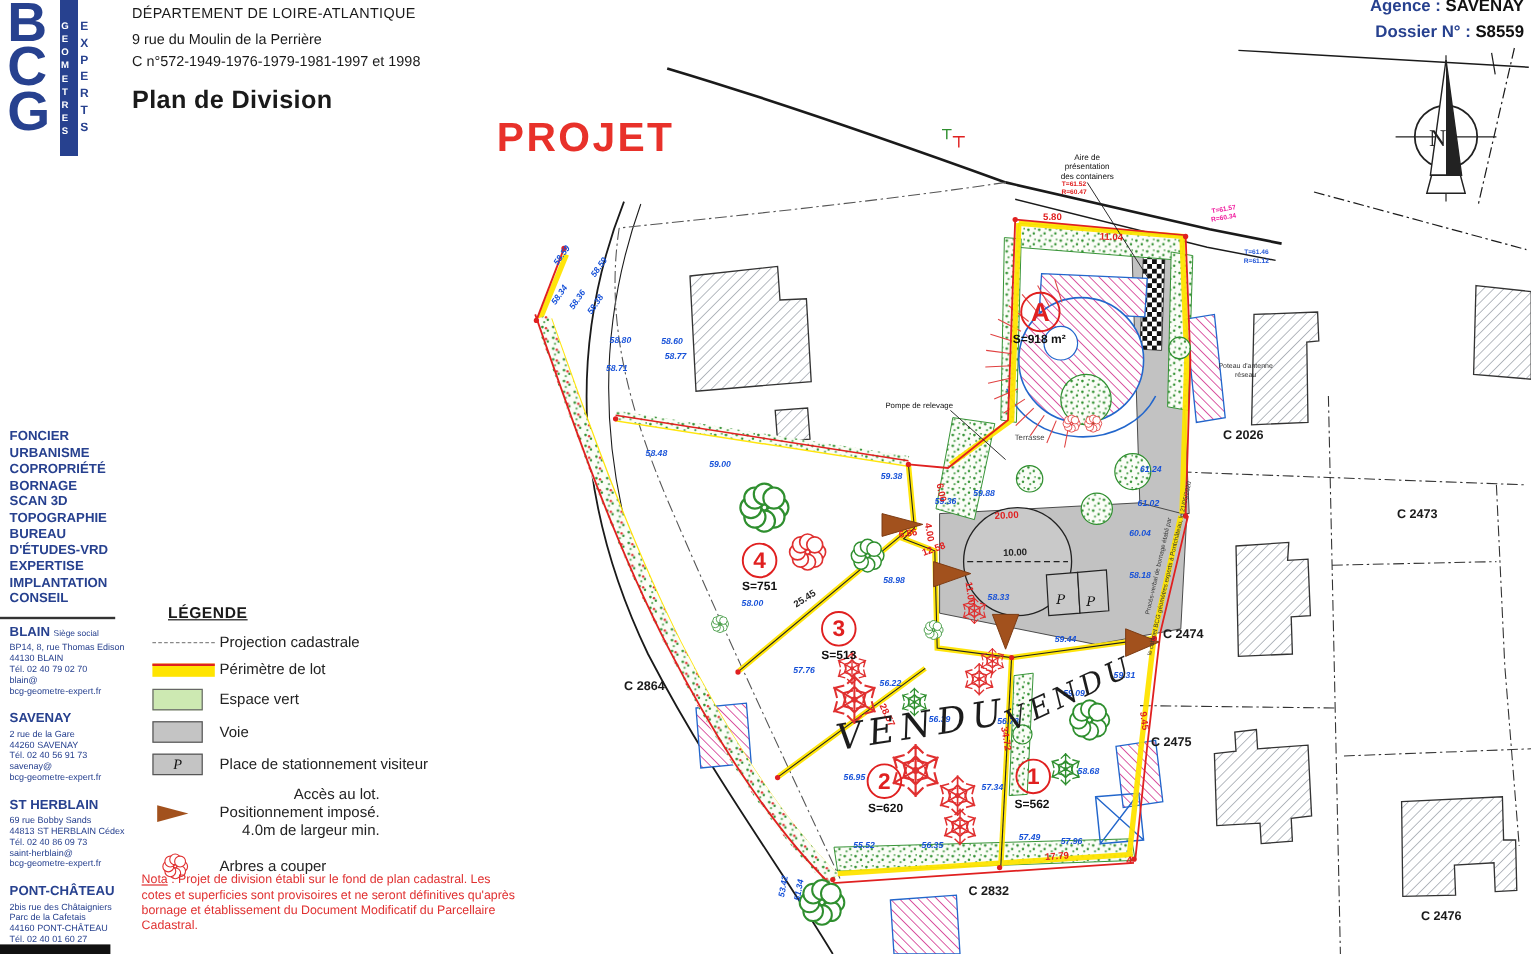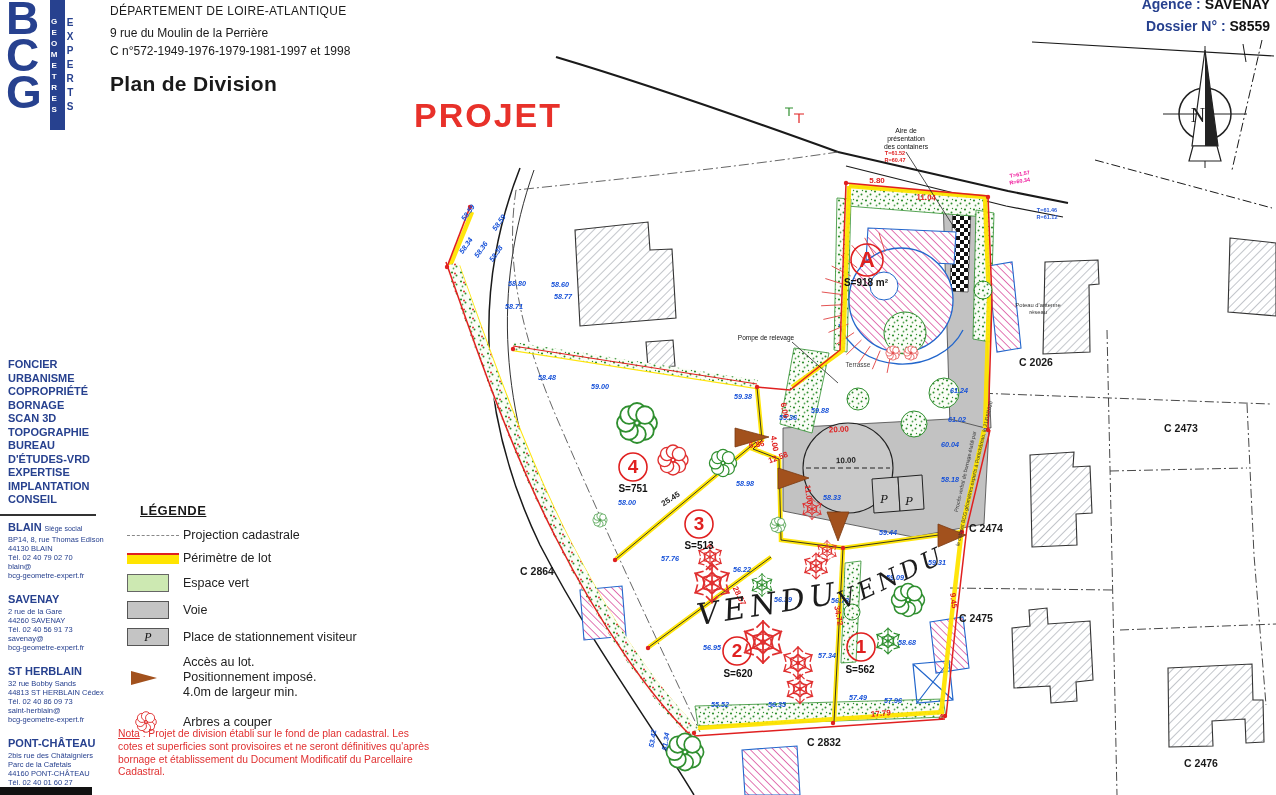--- a/index.html
+++ b/index.html
@@ -36,21 +36,21 @@
   .sidebar-divider{left:0;top:514px;width:96px;border-top:2px solid #333;height:0;}
   .offices{left:8px;top:521px;width:110px;color:#27418f;}
   .office{margin-bottom:13px;}
   .office-city{font-size:11px;font-weight:bold;margin-bottom:2px;}
   .office-suffix{font-size:7px;font-weight:normal;margin-left:3px;}
   .office-line{font-size:7.5px;line-height:9px;}
 
   
   .legend{left:127px;top:503px;width:300px;}
   .legend-title{font-size:13px;font-weight:bold;text-decoration:underline;letter-spacing:.5px;margin-bottom:10px;margin-left:13px;}
-  .lg-row{display:flex;align-items:center;margin-bottom:9px;}
+  .lg-row{display:flex;align-items:center;margin-bottom:9px;text-align:right;}
   .lg-ic{width:56px;flex:0 0 56px;display:flex;align-items:center;justify-content:flex-start;}
   .lg-label{font-size:12.5px;color:#222;}
   .lg-dash{width:52px;height:0;border-top:1.6px dashed #888;}
   .lg-band{width:52px;height:9px;background:#ffe400;border-top:2.2px solid #e02020;}
   .lg-green{width:40px;height:16px;background:#cde9b2;border:1px solid #666;}
   .lg-gray{width:40px;height:16px;background:#c4c4c4;border:1px solid #555;}
   .lg-p{width:40px;height:16px;background:#c4c4c4;border:1px solid #555;display:flex;
         align-items:center;justify-content:center;font-family:"Liberation Serif",serif;
         font-style:italic;font-size:12px;color:#111;}
   .lg-arrow{width:0;height:0;border-left:26px solid #a2511d;border-top:7px solid transparent;
@@ -457,21 +457,21 @@
     <div class="office">
       <div class="office-city">SAVENAY</div>
       <div class="office-line">2 rue de la Gare</div>
       <div class="office-line">44260 SAVENAY</div>
       <div class="office-line">Tél. 02 40 56 91 73</div>
       <div class="office-line">savenay@</div>
       <div class="office-line">bcg-geometre-expert.fr</div>
     </div>
     <div class="office">
       <div class="office-city">ST HERBLAIN</div>
-      <div class="office-line">32 rue Bobby Sands</div>
+      <div class="office-line">69 rue Bobby Sands</div>
       <div class="office-line">44813 ST HERBLAIN Cédex</div>
       <div class="office-line">Tél. 02 40 86 09 73</div>
       <div class="office-line">saint-herblain@</div>
       <div class="office-line">bcg-geometre-expert.fr</div>
     </div>
     <div class="office">
       <div class="office-city">PONT-CHÂTEAU</div>
       <div class="office-line">2bis rue des Châtaigniers</div>
       <div class="office-line">Parc de la Cafetais</div>
       <div class="office-line">44160 PONT-CHÂTEAU</div>

